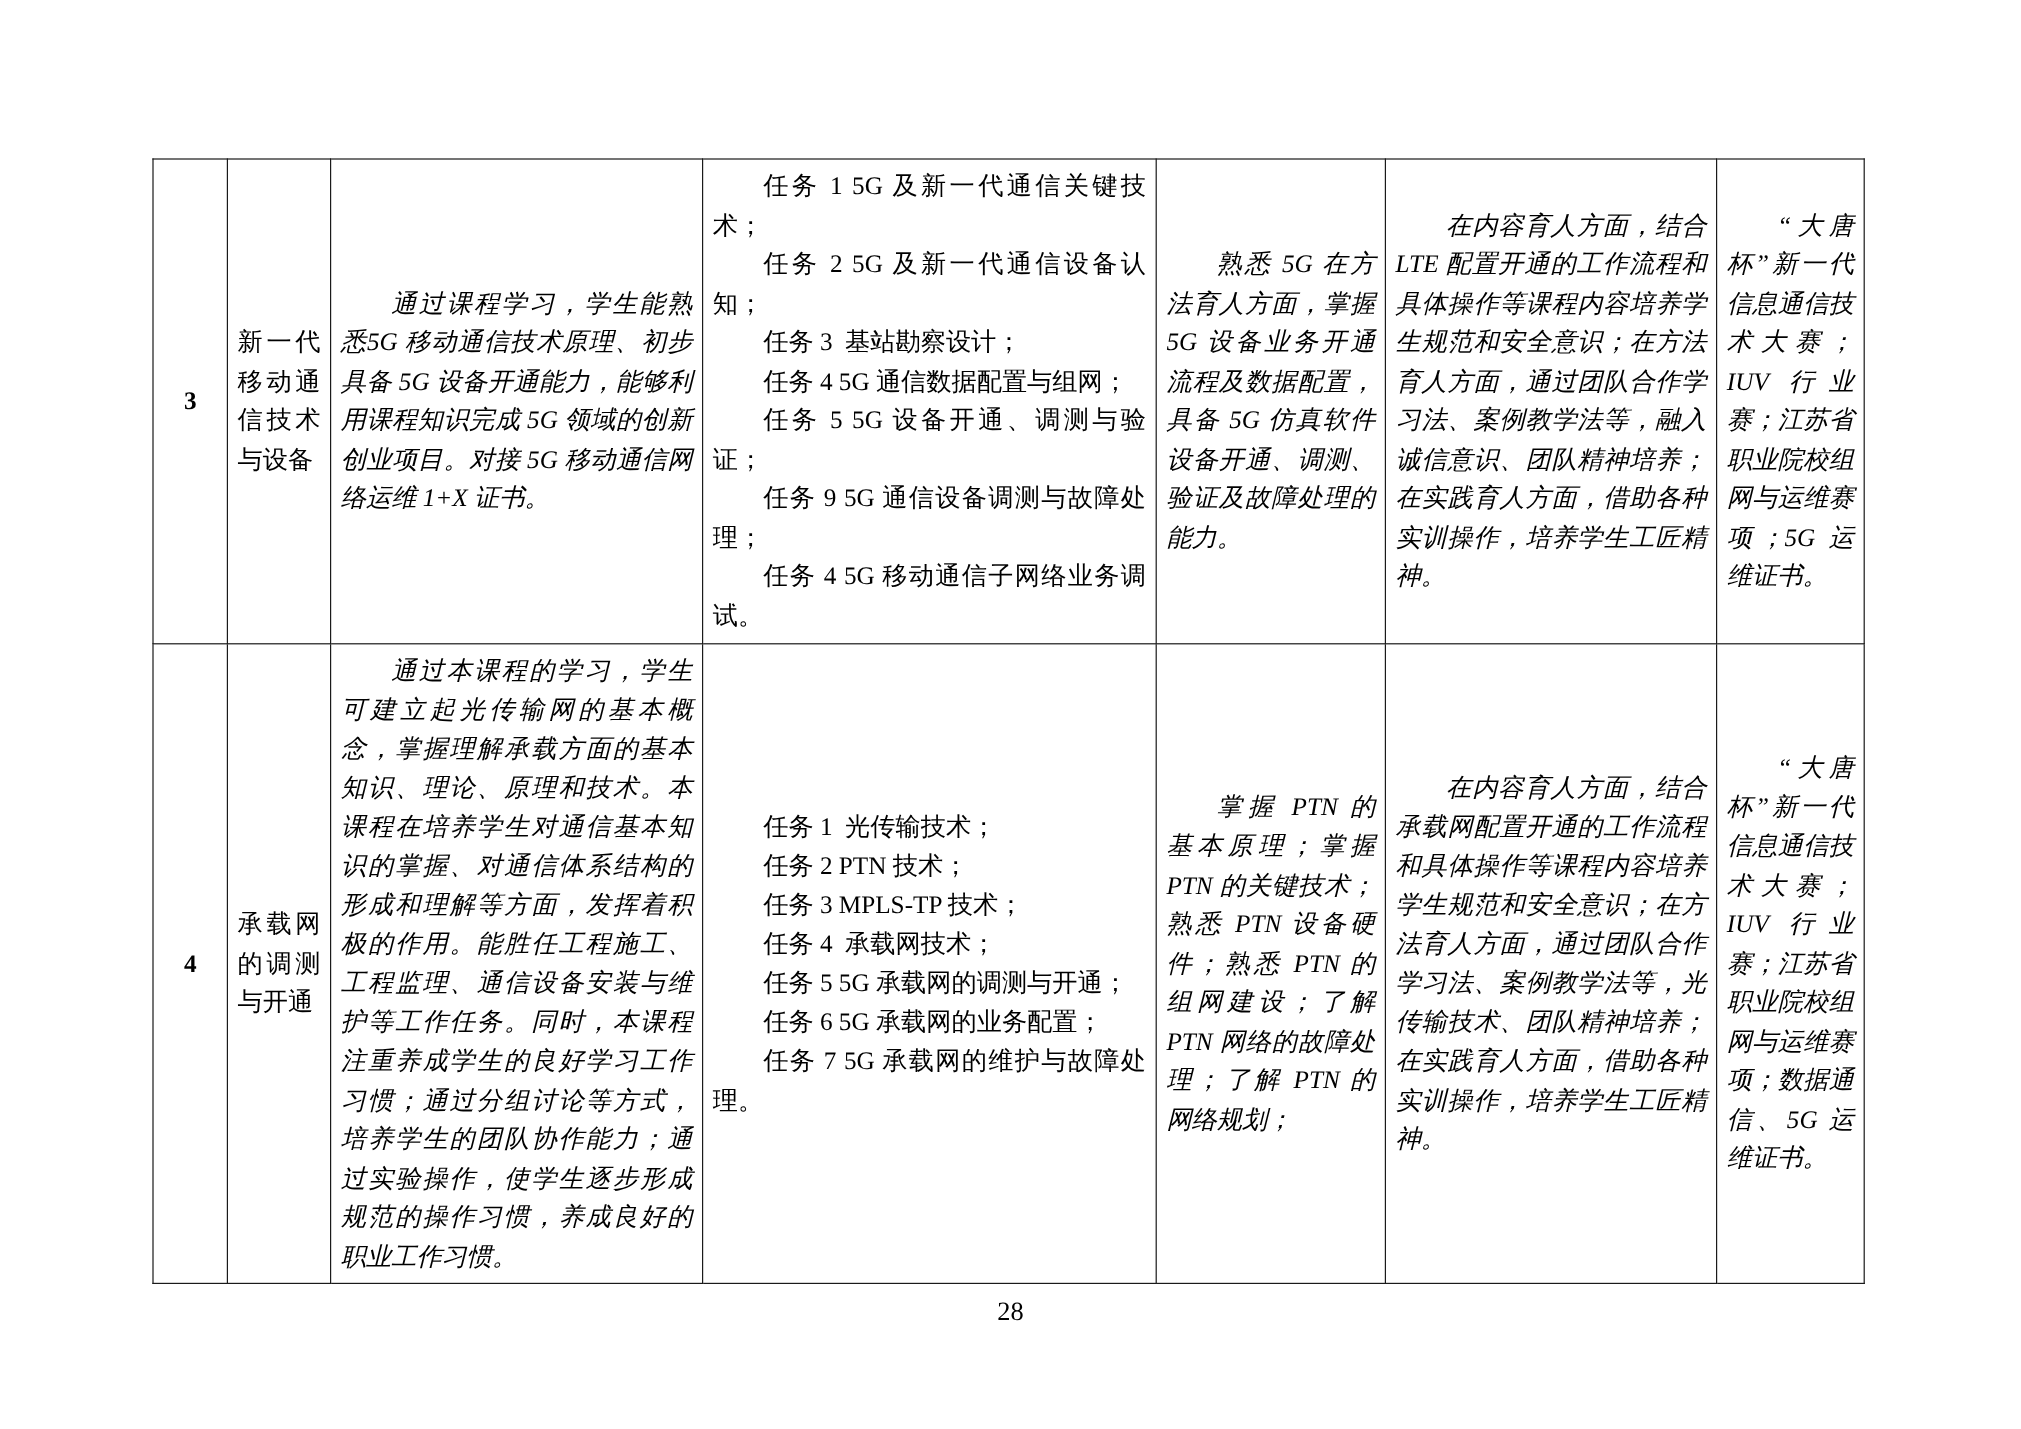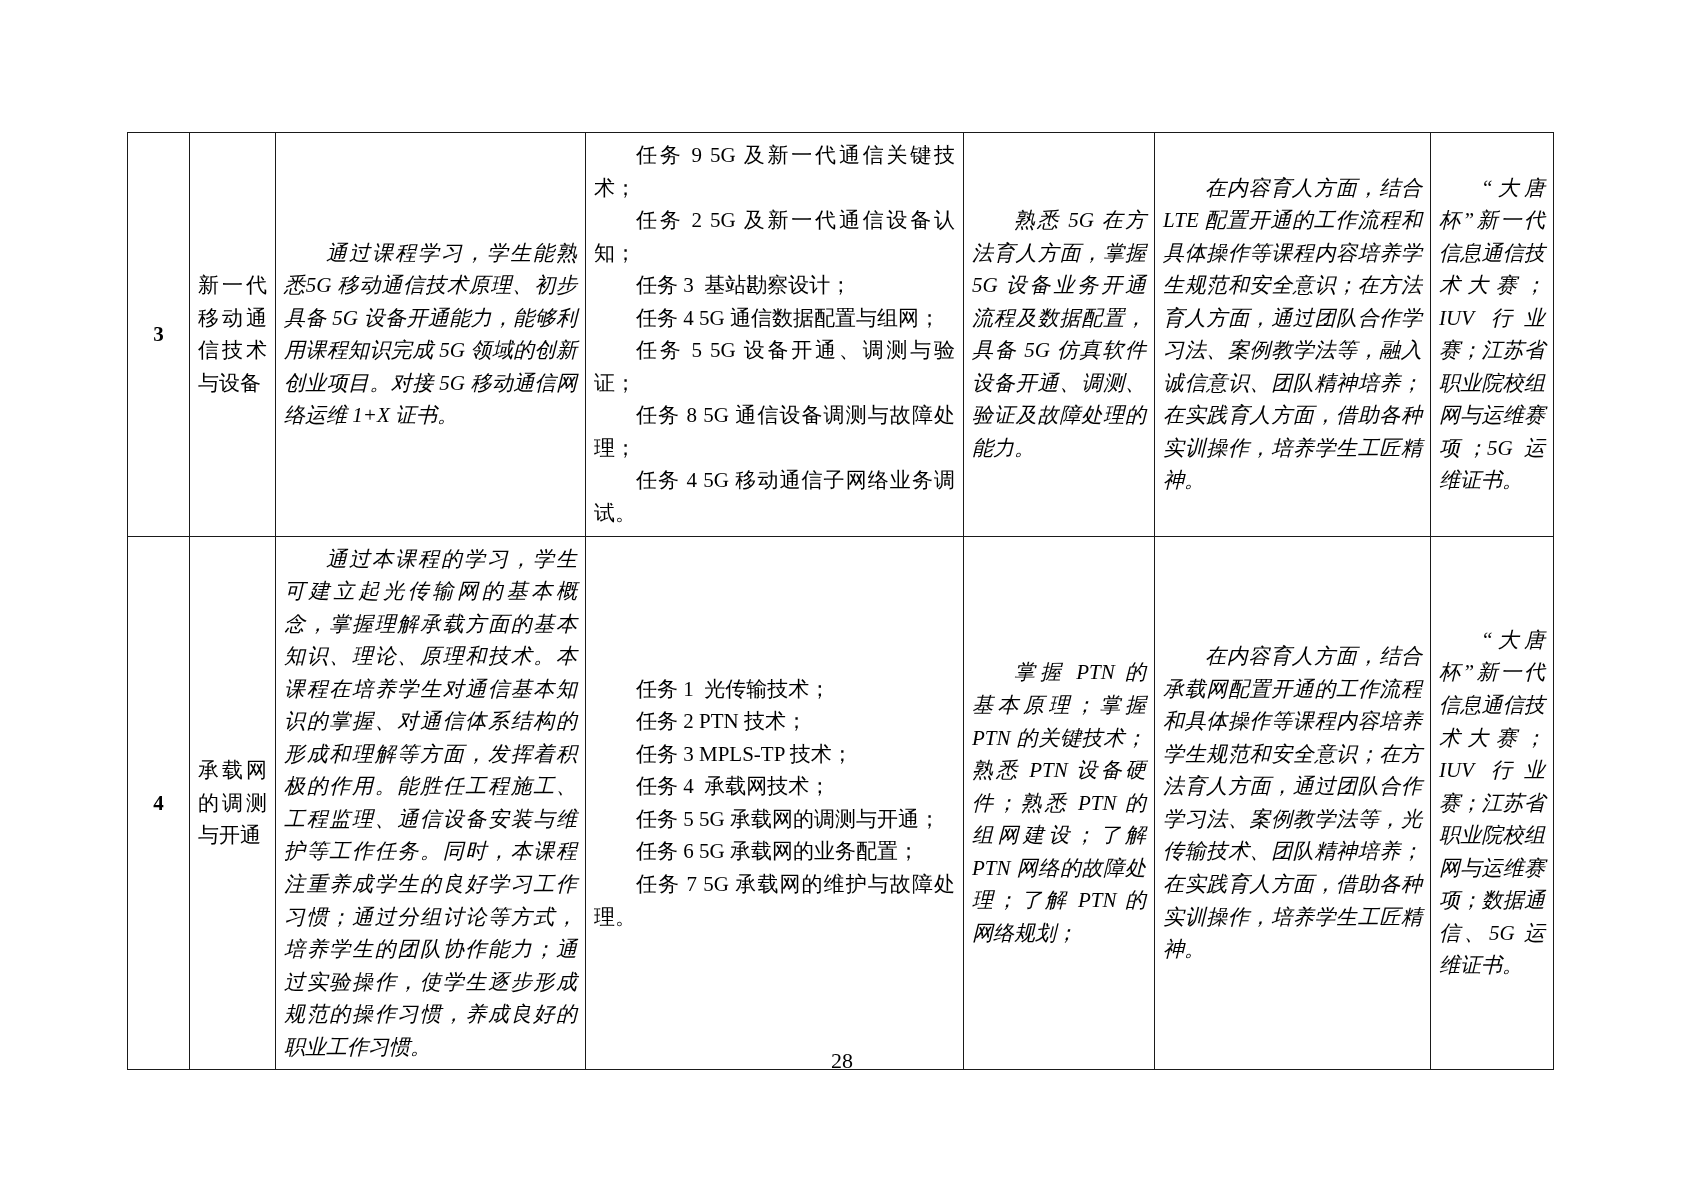--- a/index.html
+++ b/index.html
@@ -43,21 +43,21 @@
   td.c-desc p, td.c-skills p, td.c-edu p, td.c-comp p { text-indent: 2em; font-style: italic; }
   td.c-tasks p {
     margin: 0;
     text-align: justify;
     text-indent: 2em;
   }
   tr.row-3 { height: 346px; }
   tr.row-4 { height: 527px; }
   .page-number {
     position: absolute;
-    top: 1048px;
+    top: 1080px;
     left: 0;
     width: 100%;
     text-align: center;
     font-size: 22px;
     font-family: "Liberation Serif", "DejaVu Serif", serif;
   }
 </style>
 </head>
 <body>
 
@@ -78,26 +78,26 @@
         <td class="c-no">
           <span>3</span>
         </td>
         <td class="c-course">
           <p>新一代移动通信技术与设备</p>
         </td>
         <td class="c-desc">
           <p>通过课程学习，学生能熟悉5G 移动通信技术原理、初步具备 5G 设备开通能力，能够利用课程知识完成 5G 领域的创新创业项目。对接 5G 移动通信网络运维 1+X 证书。</p>
         </td>
         <td class="c-tasks">
-          <p>任务 9 5G 及新一代通信关键技术；</p>
+          <p>任务 1 5G 及新一代通信关键技术；</p>
           <p>任务 2 5G 及新一代通信设备认知；</p>
           <p>任务 3&nbsp; 基站勘察设计；</p>
           <p>任务 4 5G 通信数据配置与组网；</p>
           <p>任务 5 5G 设备开通、调测与验证；</p>
-          <p>任务 8 5G 通信设备调测与故障处理；</p>
+          <p>任务 9 5G 通信设备调测与故障处理；</p>
           <p>任务 4 5G 移动通信子网络业务调试。</p>
         </td>
         <td class="c-skills">
           <p>熟悉 5G 在方法育人方面，掌握 5G 设备业务开通流程及数据配置，具备 5G 仿真软件设备开通、调测、验证及故障处理的能力。</p>
         </td>
         <td class="c-edu">
           <p>在内容育人方面，结合 LTE 配置开通的工作流程和具体操作等课程内容培养学生规范和安全意识；在方法育人方面，通过团队合作学习法、案例教学法等，融入诚信意识、团队精神培养；在实践育人方面，借助各种实训操作，培养学生工匠精神。</p>
         </td>
         <td class="c-comp">
           <p>“大唐杯”新一代信息通信技术大赛；IUV 行业赛；江苏省职业院校组网与运维赛项；5G 运维证书。</p>

